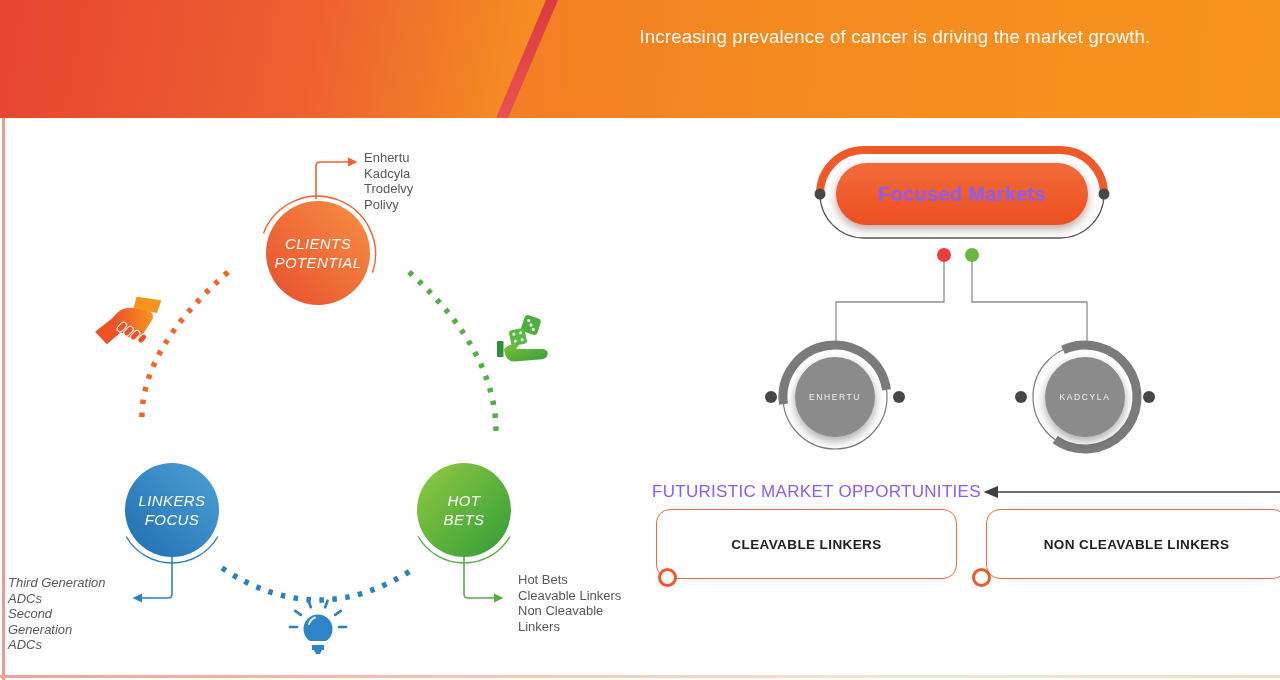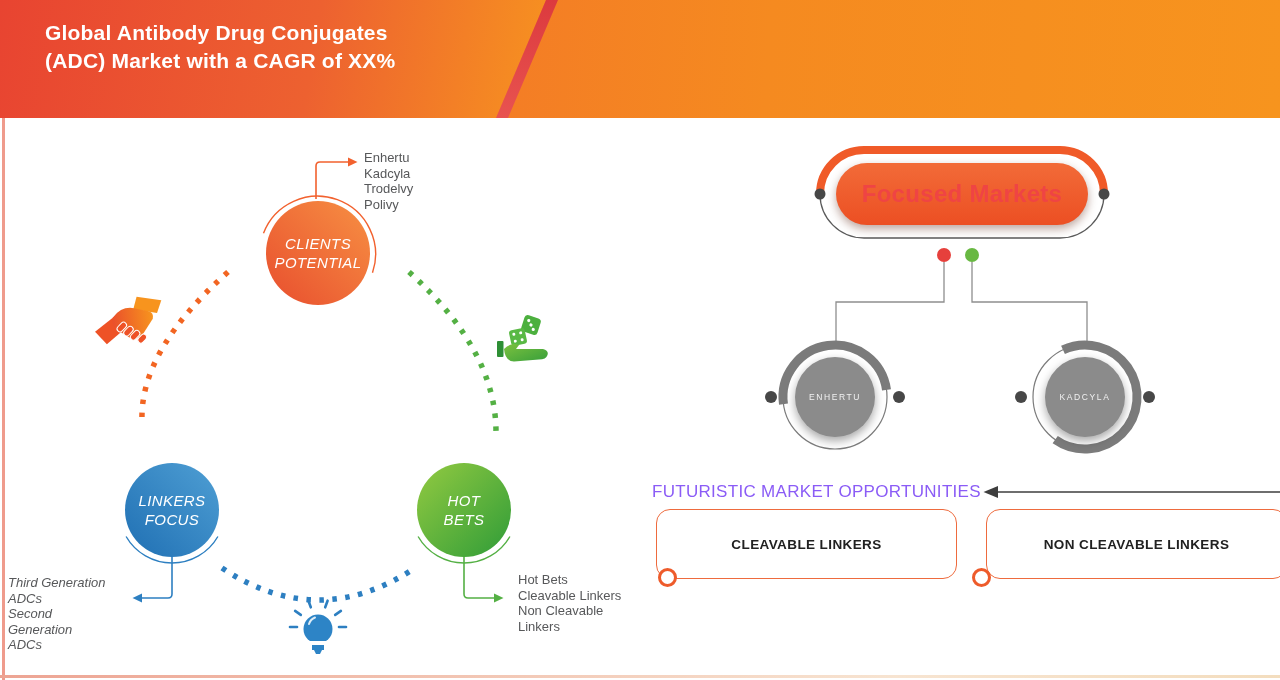--- a/index.html
+++ b/index.html
@@ -23,39 +23,38 @@
   .bottom-strip{position:absolute;left:0;top:675px;width:1280px;height:3px;
           background:linear-gradient(90deg,#eda493,#f7e4d1 70%,#f3ddbe);}
   
   .art{position:absolute;left:0;top:0;z-index:1;}
   
   .txt{position:absolute;z-index:2;}
   .pre{white-space:pre-line;}
   .circle-label{color:#fff;text-align:center;font-size:15px;line-height:19px;letter-spacing:.4px;font-style:italic;}
   .note{color:#57585a;font-size:13px;line-height:15.6px;}
   .fm-label{left:836px;top:163px;width:252px;height:62px;display:flex;align-items:center;
-          justify-content:center;color:#ef4444;font-weight:bold;font-size:24px;letter-spacing:.3px;}
+          justify-content:center;color:#8b5cf6;font-weight:bold;font-size:20px;letter-spacing:.3px;}
   .node-label{width:104px;text-align:center;color:#f1f1f1;font-size:8.5px;letter-spacing:1.6px;}
   .opp-heading{left:652px;top:482px;color:#8b5cf6;font-size:17px;letter-spacing:.3px;}
   .opp-box{position:absolute;z-index:2;border:1.6px solid #ee6b3e;border-radius:14px;background:#fff;
           display:flex;align-items:center;justify-content:center;}
   .opp-box span{font-weight:bold;font-size:13.5px;color:#212121;letter-spacing:.4px;}
   .opp-dot{position:absolute;z-index:3;width:13px;height:13px;border:3.5px solid #ee5b2b;
           border-radius:50%;background:#fff;}
 </style>
 </head>
 <body>
 
 <div class="canvas">
 
   <div class="header">
     <div class="header-left"></div>
     <div class="header-stripe"></div>
-    <div class="header-title pre">Global Antibody Drug Conjugates
-(ADC) Market with a CAGR of XX%</div>
+    <div class="header-subtitle">Increasing prevalence of cancer is driving the market growth.</div>
   </div>
 
   <svg class="art" width="1280" height="680" viewBox="0 0 1280 680">
     <defs>
       <linearGradient id="gCP" x1="1" y1="0" x2="0" y2="1">
         <stop offset="0" stop-color="#f79043"></stop>
           <stop offset="1" stop-color="#e84e2e"></stop>
       </linearGradient>
       <linearGradient id="gCF" x1="1" y1="0" x2="0" y2="1">
         <stop offset="0" stop-color="#4f9fd4"></stop>

